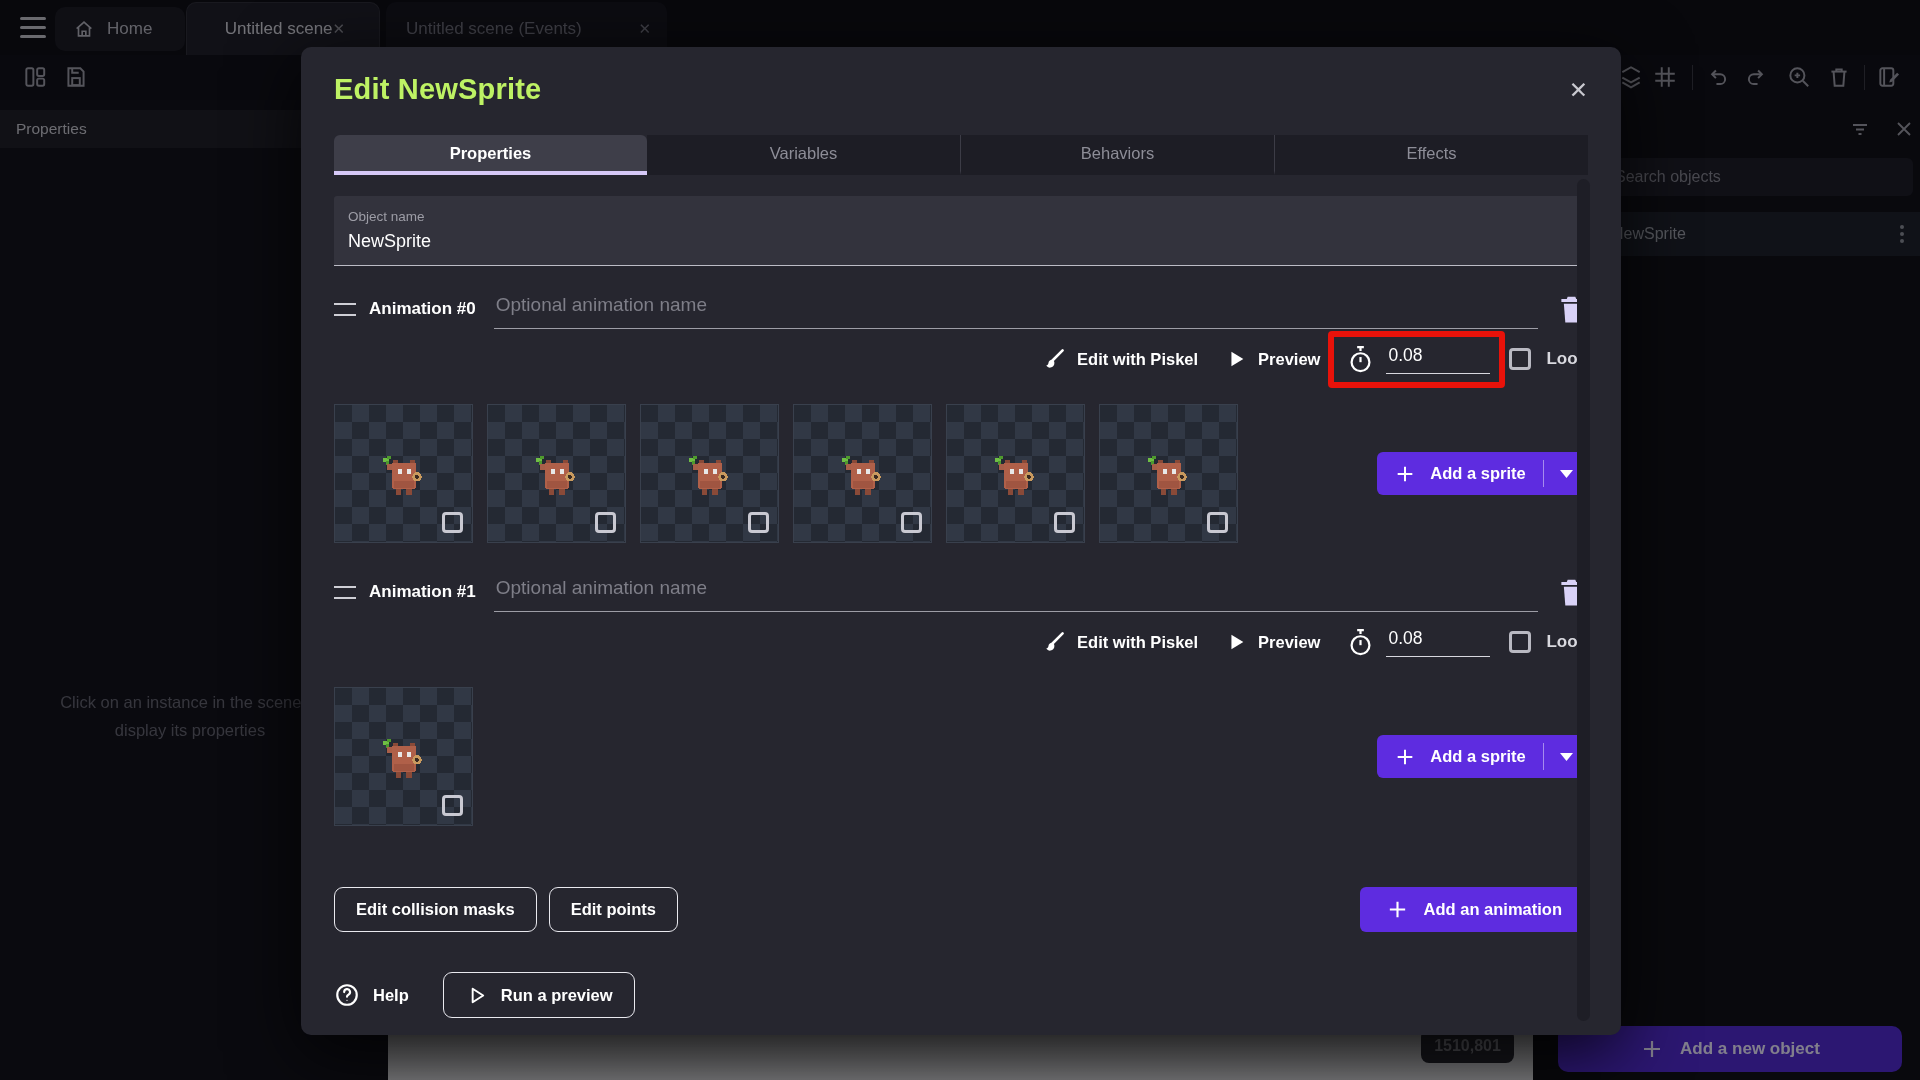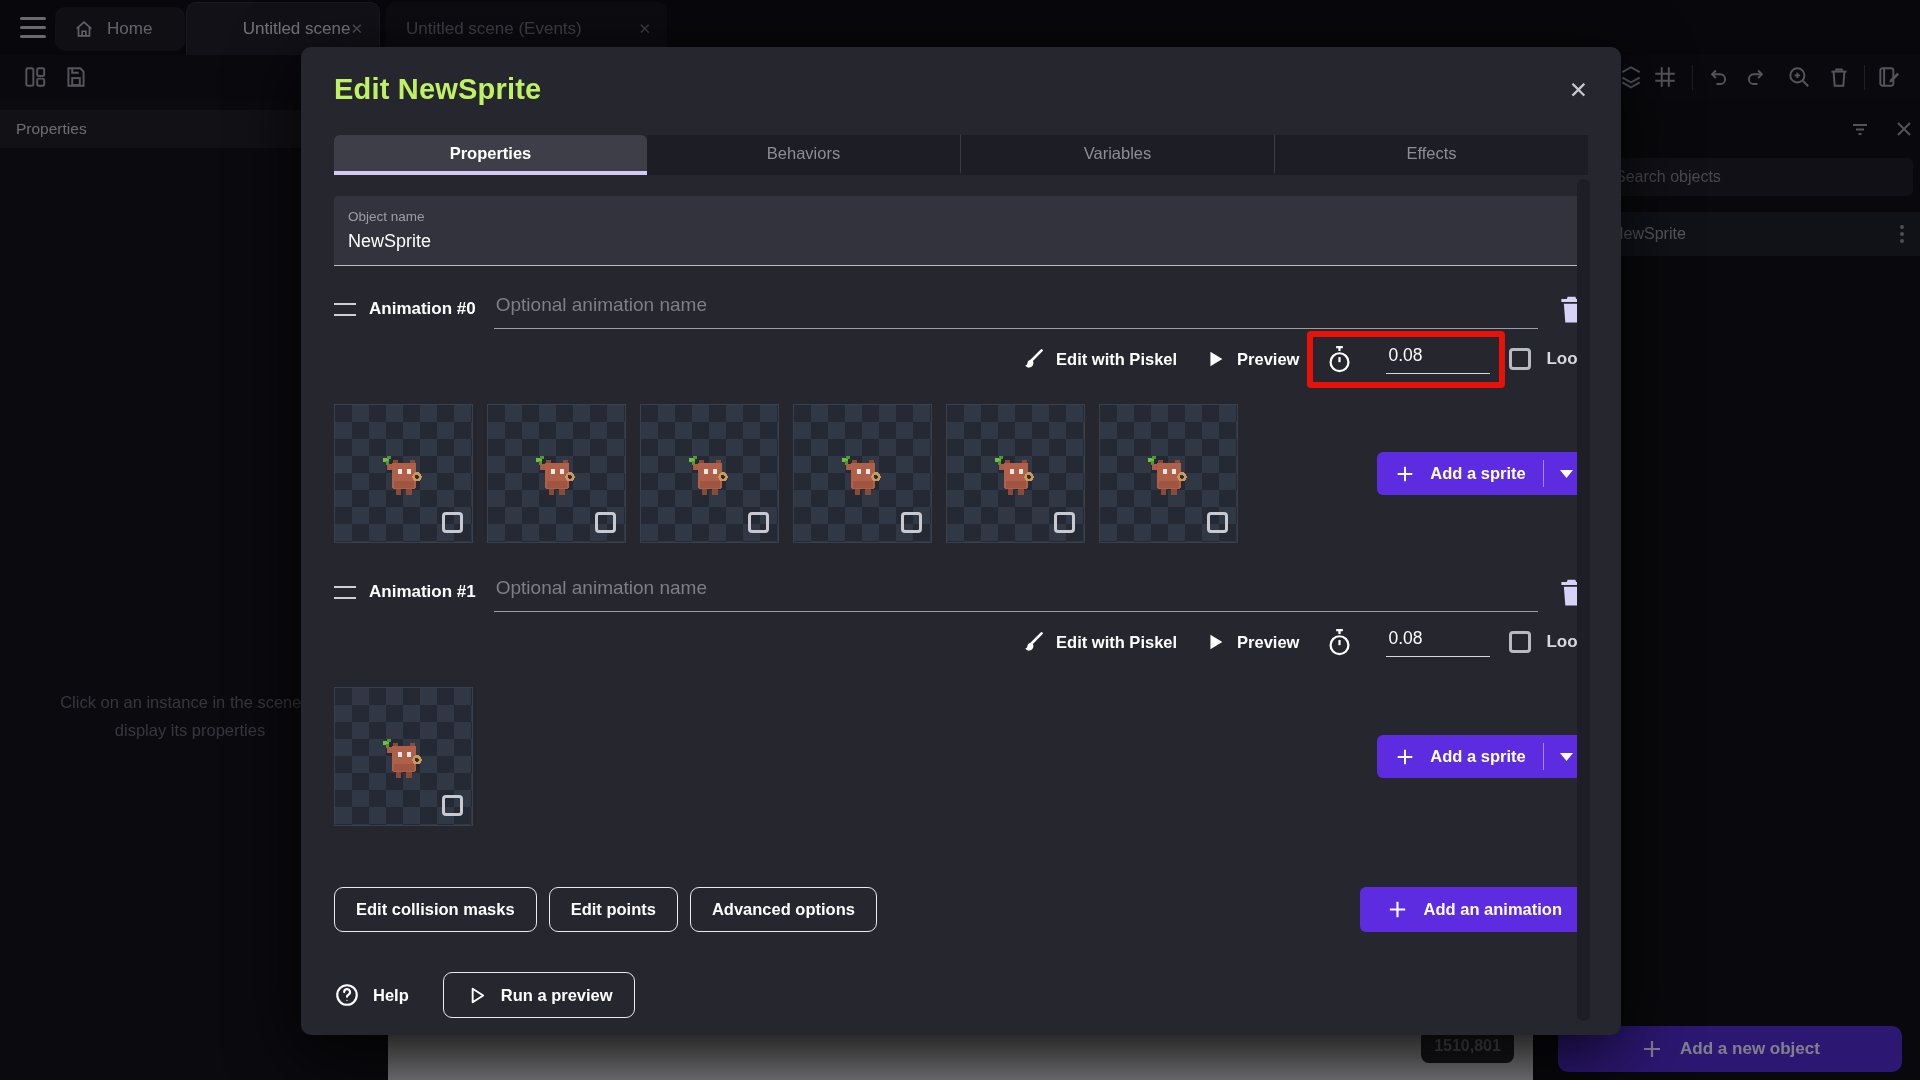--- a/index.html
+++ b/index.html
@@ -11,21 +11,21 @@
   }
   svg { display:block; }
 
   
   .topbar { position:absolute; left:0; top:0; width:1920px; height:55px; background:#0a0a0e; }
   .hamburger { position:absolute; left:20px; top:17px; width:26px; height:21px; display:flex; flex-direction:column; justify-content:space-between; cursor:pointer; }
   .hamburger i { display:block; height:2.6px; background:#c2c2c8; border-radius:2px; }
   .tab-home { position:absolute; left:55px; top:7px; width:130px; height:44px; border-radius:10px; background:#17171d;
     display:flex; align-items:center; gap:12px; padding:0 18px; color:#b4b4bc; font-size:17px; }
   .tab-scene { position:absolute; left:186px; top:2px; width:194px; height:53px; background:#1c1c23; border:1px solid #2a2a32; border-bottom:none;
-    border-radius:10px 10px 0 0; display:flex; align-items:center; justify-content:flex-end; padding:0 16px 0 20px; color:#d3d3da; font-size:17px; }
+    border-radius:10px 10px 0 0; display:flex; align-items:center; justify-content:center; padding:0 16px 0 20px; color:#d3d3da; font-size:17px; }
   .tab-events { position:absolute; left:386px; top:2px; width:281px; height:53px; background:#121218; border-radius:10px 10px 0 0;
     display:flex; align-items:center; justify-content:space-between; padding:0 16px 0 20px; color:#70707a; font-size:17px; }
   .tab-x { font-size:15px; color:#8e8e96; cursor:pointer; }
   .tab-events .tab-x { color:#70707a; }
 
   
   .toolbar2 { position:absolute; left:0; top:55px; width:1920px; height:45px; background:#0d0d12; }
   .tb-icon { position:absolute; top:9px; width:26px; height:26px; color:#9a9aa2; cursor:pointer; }
   .tb-divider { position:absolute; top:10px; width:1px; height:25px; background:#36363e; }
 
@@ -92,21 +92,21 @@
   .trash-btn { width:34px; height:36px; background:none; border:none; display:flex; align-items:center; justify-content:center; cursor:pointer; }
 
   .anim-tools { display:flex; justify-content:flex-end; align-items:center; height:58px; margin-top:2px; }
   .flat-btn { display:flex; align-items:center; gap:11px; background:none; border:none; color:#fff;
     font-size:16.5px; font-weight:bold; cursor:pointer; font-family:"Liberation Sans",sans-serif; }
   .piskel-btn { margin-right:27px; }
   .preview-btn { margin-right:8px; }
   .time-box { display:flex; align-items:center; border:6px solid transparent; border-radius:4px; padding:8px 9px 8px 13px; }
   .time-box.highlighted { border-color:#e8120a; }
   .time-box input { width:104px; background:transparent; border:none; outline:none; border-bottom:1px solid #d7d7de;
-    color:#fff; font-size:17.5px; padding:0 2px 7px; margin-left:33px; font-family:"Liberation Sans",sans-serif; }
+    color:#fff; font-size:17.5px; padding:0 2px 7px; margin-left:12px; font-family:"Liberation Sans",sans-serif; }
   .loop-wrap { display:flex; align-items:center; gap:15px; margin-left:4px; }
   .checkbox { width:22px; height:22px; border:3px solid #b9b9c2; border-radius:4px; background:transparent; cursor:pointer; }
   .loop-label { color:#d9d9df; font-size:17px; font-weight:600; }
 
   .frames-row { display:flex; align-items:center; margin-top:16px; }
   .frames { display:flex; gap:14px; flex:1; }
   .frame { width:139px; height:139px; position:relative; border:1px solid #39404d; cursor:pointer;
     background:repeating-conic-gradient(#313845 0% 25%, #242933 0% 50%); background-size:34px 34px;
     display:flex; align-items:center; justify-content:center; }
   .frame-check { position:absolute; right:9px; bottom:9px; width:21px; height:21px; border:3px solid #c9c9d2; border-radius:4px; cursor:pointer; }
@@ -257,22 +257,22 @@
   <section class="dialog">
     <span class="dlg-scroll"></span>
 
     <div class="dlg-header">
       <h1 class="dlg-title">Edit NewSprite</h1>
       <span class="dlg-close">✕</span>
     </div>
 
     <nav class="dlg-tabs">
       <div class="dlg-tab active" style="border-bottom-color:#d6c9f8">Properties</div>
+      <div class="dlg-tab">Variables</div>
       <div class="dlg-tab">Behaviors</div>
-      <div class="dlg-tab">Variables</div>
       <div class="dlg-tab">Effects</div>
     </nav>
 
     <div class="object-name-field">
       <span class="fld-label">Object name</span>
       <input value="NewSprite" style="">
     </div>
 
     <div class="anim-block">
       <div class="anim-row">
@@ -530,23 +530,20 @@
     </div>
 
     <div class="footer-actions">
       <div class="outline-group">
         <button class="outline-btn">
           <span>Edit collision masks</span>
         </button>
         <button class="outline-btn">
           <span>Edit points</span>
         </button>
-        <button class="outline-btn">
-          <span>Advanced options</span>
-        </button>
       </div>
       <button class="primary-btn add-anim-btn">
         <svg width="23" height="23" viewBox="0 0 24 24" fill="none" stroke="#fff" stroke-width="2.2">
           <path d="M12 4v16M4 12h16"></path>
         </svg>
         <span>Add an animation</span>
       </button>
     </div>
 
     <div class="dlg-bottom">

